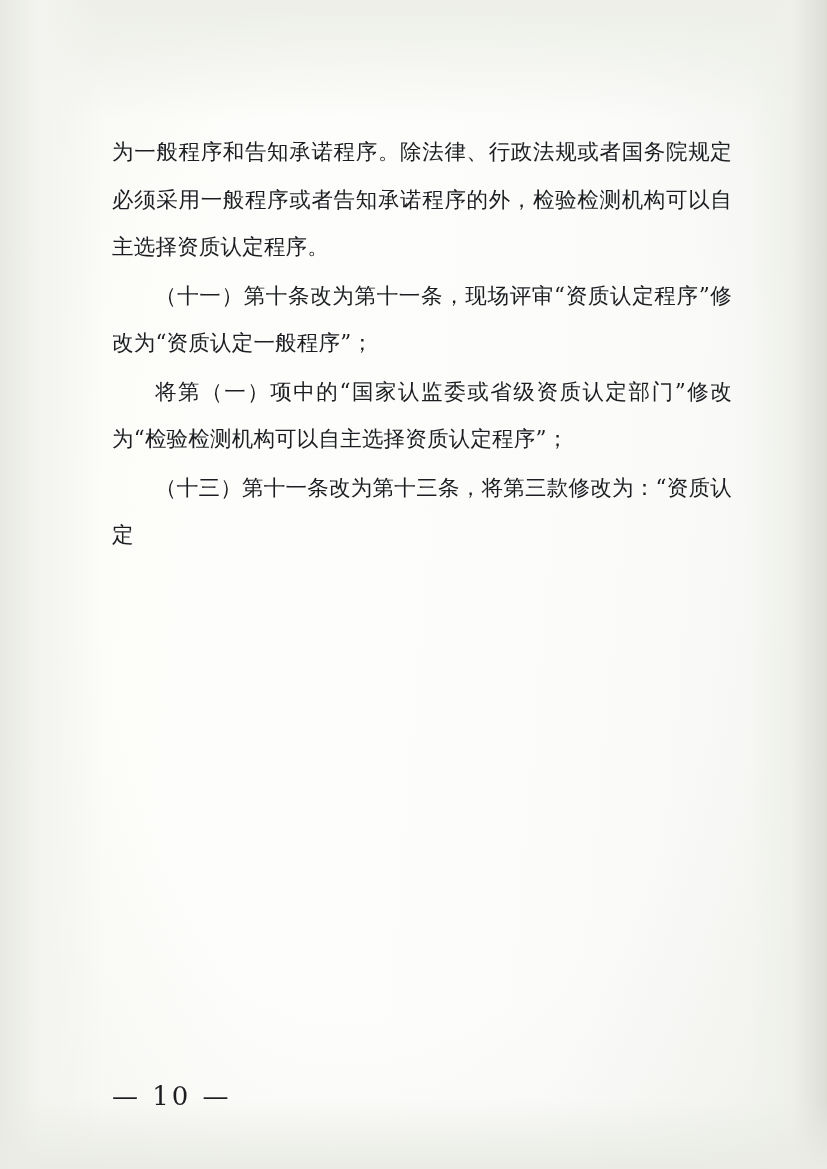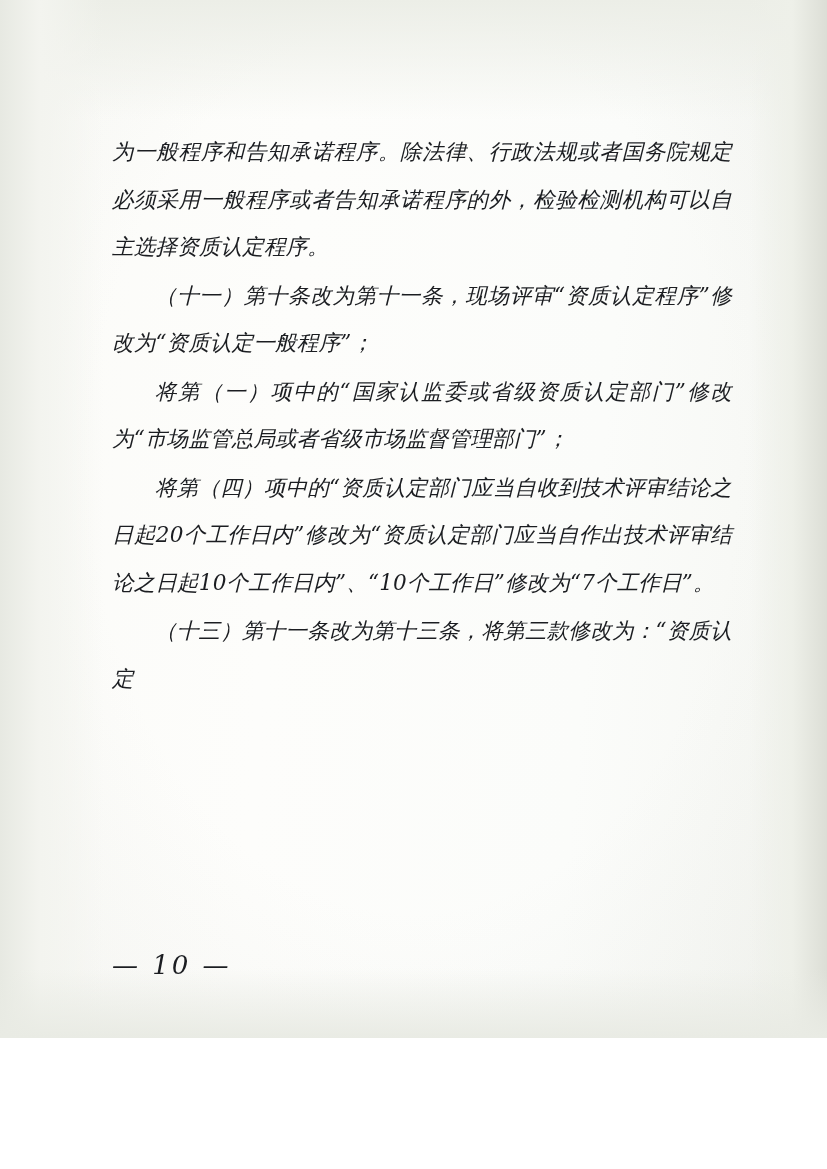--- a/index.html
+++ b/index.html
@@ -9,29 +9,28 @@
   body {
     width: 827px;
     height: 1169px;
     background: #ffffff;
     font-family: "DejaVu Serif", "Liberation Serif", serif;
     overflow: hidden;
   }
   .page {
     position: relative;
     width: 827px;
-    height: 1038px;
+    height: 1169px;
     background: #fdfdfb;
     
     background-image:
       radial-gradient(ellipse at 50% 45%, rgba(255,255,255,0.0) 55%, rgba(205,208,200,0.18) 100%),
       linear-gradient(95deg, #fbfbf8 0%, #fdfdfb 35%, #fbfcfa 70%, #f5f6f2 100%);
     box-sizing: border-box;
     overflow: hidden;
-    font-style: italic;
   }
   
   .scan-edge-left {
     position: absolute;
     left: 0; top: 0;
     width: 104px; height: 100%;
     background: linear-gradient(to right, #e7e9e2 0%, #f3f4ef 38%, rgba(253,253,251,0) 100%);
     pointer-events: none;
   }
   .scan-edge-right {
@@ -91,19 +90,18 @@
 <div class="page">
 
   <div class="scan-edge-top"></div>
   <div class="scan-edge-left"></div>
   <div class="scan-edge-right"></div>
   <div class="scan-edge-bottom"></div>
 
   <div class="content">
     <p class="para">为一般程序和告知承诺程序。除法律、行政法规或者国务院规定必须采用一般程序或者告知承诺程序的外，检验检测机构可以自主选择资质认定程序。</p>
     <p class="para indent">（十一）第十条改为第十一条，现场评审“资质认定程序”修改为“资质认定一般程序”；</p>
-    <p class="para indent">将第（一）项中的“国家认监委或省级资质认定部门”修改为“市场监管总局或者省级市场监督管理部门”；</p>
-    <p class="para indent">将第（四）项中的“资质认定部门应当自收到技术评审结论之日起20个工作日内”修改为“资质认定部门应当自作出技术评审结论之日起10个工作日内”、“10个工作日”修改为“7个工作日”。</p>
+    <p class="para indent">将第（一）项中的“国家认监委或省级资质认定部门”修改为“检验检测机构可以自主选择资质认定程序”；</p>
     <p class="para indent">（十三）第十一条改为第十三条，将第三款修改为：“资质认定</p>
   </div>
 
   <div class="pagenum">— 10 —</div>
 </div>
 
 </body></html>

